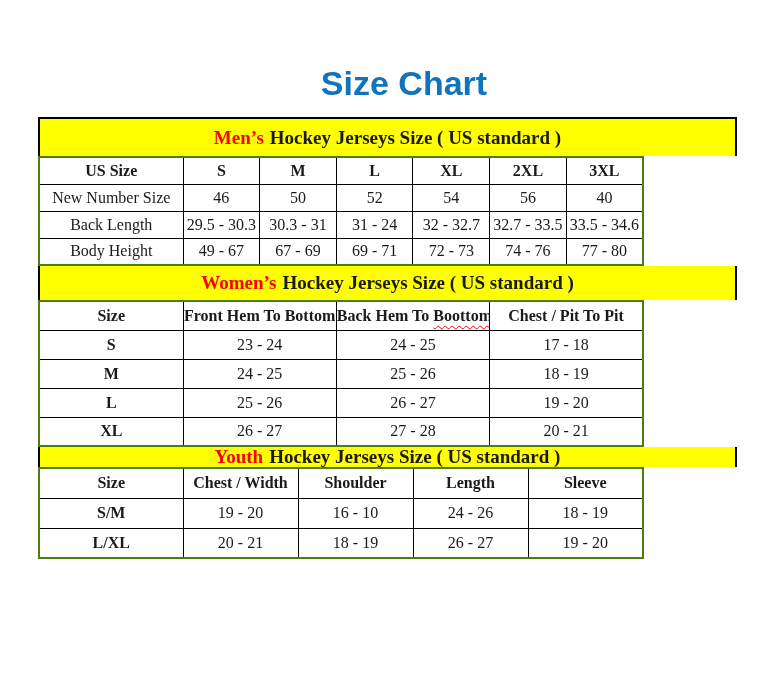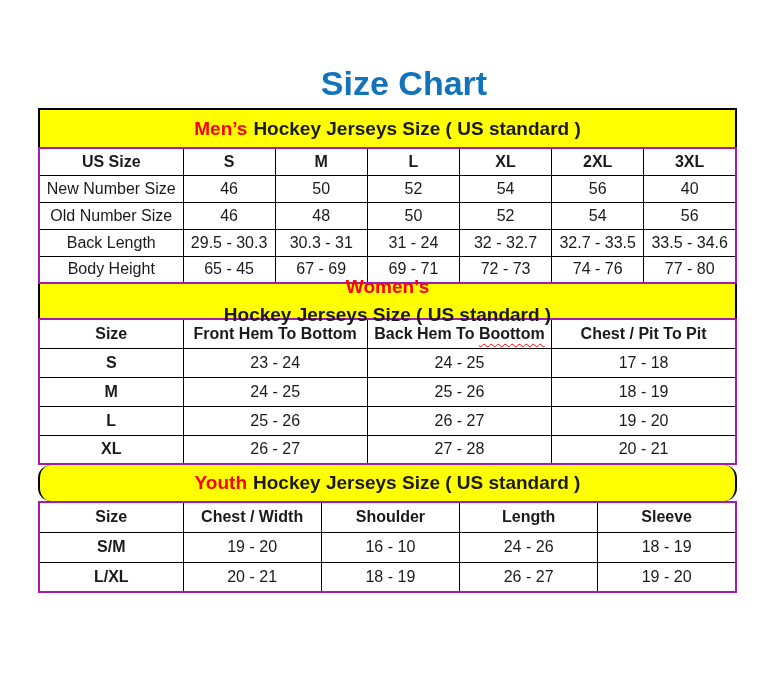--- a/index.html
+++ b/index.html
@@ -20,45 +20,46 @@
     text-align: center;
     font-size: 34px;
     font-weight: bold;
     color: #1173bc;
     letter-spacing: 0px;
     padding-left: 16px;
   }
   .chart {
     position: absolute;
     left: 38px;
-    top: 108px;
+    top: 117px;
     width: 699px;
+    font-family: Liberation Serif, serif;
   }
   .band {
     background: #ffff00;
     border-left: 2px solid #000;
     border-right: 2px solid #000;
     text-align: center;
     font-weight: bold;
     font-size: 19px;
     color: #1a1a1a;
     display: flex;
     align-items: center;
     justify-content: center;
     gap: 6px;
   }
   .band-men   { height: 37px; border-top: 2px solid #000; }
-  .band-women { height: 34px; flex-direction: column; }
-  .band-youth { height: 36px; border-radius: 13px; }
+  .band-women { height: 34px; }
+  .band-youth { height: 20px; }
   .band .hl { color: #ff0000; }
   table.tbl {
     border-collapse: collapse;
     table-layout: fixed;
-    width: 699px;
-    border: 2px solid #a21caf;
+    width: 606px;
+    border: 2px solid #4d7c0f;
   }
   .tbl th, .tbl td {
     border: 1px solid #000;
     text-align: center;
     vertical-align: middle;
     padding: 0;
     color: #1a1a1a;
     font-size: 16px;
     overflow: hidden;
     white-space: nowrap;
@@ -113,40 +114,31 @@
     <tr>
       <td class="lbl">New Number Size</td>
       <td>46</td>
       <td>50</td>
       <td>52</td>
       <td>54</td>
       <td>56</td>
       <td>40</td>
     </tr>
     <tr>
-      <td class="lbl">Old Number Size</td>
-      <td>46</td>
-      <td>48</td>
-      <td>50</td>
-      <td>52</td>
-      <td>54</td>
-      <td>56</td>
-    </tr>
-    <tr>
       <td class="lbl">Back Length</td>
       <td>29.5 - 30.3</td>
       <td>30.3 - 31</td>
       <td>31 - 24</td>
       <td>32 - 32.7</td>
       <td>32.7 - 33.5</td>
       <td>33.5 - 34.6</td>
     </tr>
     <tr>
       <td class="lbl">Body Height</td>
-      <td>65 - 45</td>
+      <td>49 - 67</td>
       <td>67 - 69</td>
       <td>69 - 71</td>
       <td>72 - 73</td>
       <td>74 - 76</td>
       <td>77 - 80</td>
     </tr>
   </tbody>
     </table>
 
   <div class="band band-women">

